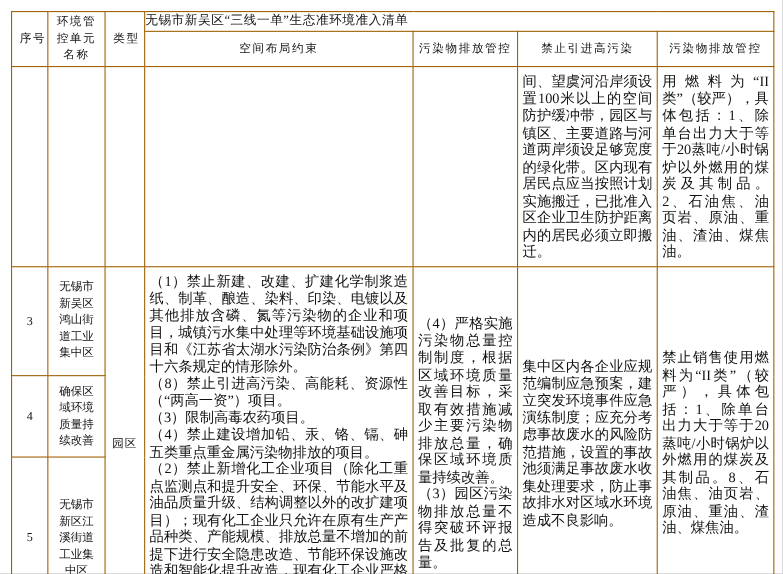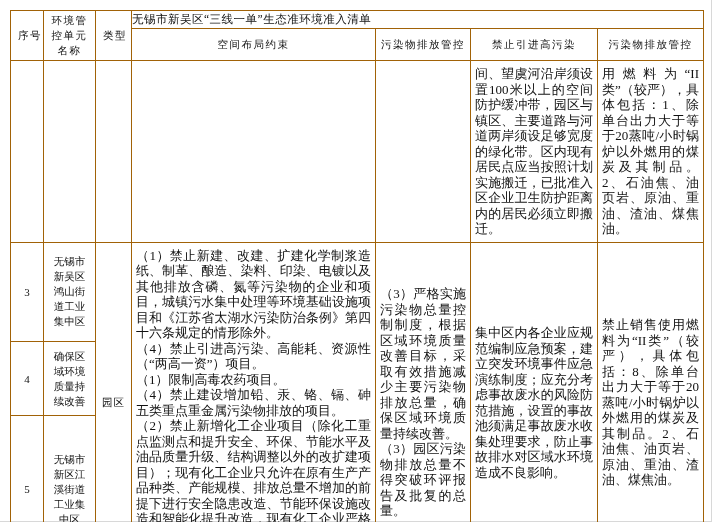--- a/index.html
+++ b/index.html
@@ -145,34 +145,34 @@
     </tr>
 
     <tr class="r-3">
       <td class="num">3</td>
       <td class="name">
         <span class="narrow">无锡市新吴区鸿山街道工业集中区</span>
       </td>
       <td rowspan="3" class="type">园区</td>
       <td rowspan="3" class="txt top">
         <div class="para">（1）禁止新建、改建、扩建化学制浆造纸、制革、酿造、染料、印染、电镀以及其他排放含磷、氮等污染物的企业和项目，城镇污水集中处理等环境基础设施项目和《江苏省太湖水污染防治条例》第四十六条规定的情形除外。</div>
-        <div class="para">（4）禁止引进高污染、高能耗、资源性（“两高一资”）项目。</div>
-        <div class="para">（1）限制高毒农药项目。</div>
+        <div class="para">（8）禁止引进高污染、高能耗、资源性（“两高一资”）项目。</div>
+        <div class="para">（3）限制高毒农药项目。</div>
         <div class="para">（4）禁止建设增加铅、汞、铬、镉、砷五类重点重金属污染物排放的项目。</div>
         <div class="para">（2）禁止新增化工企业项目（除化工重点监测点和提升安全、环保、节能水平及油品质量升级、结构调整以外的改扩建项目）；现有化工企业只允许在原有生产产品种类、产能规模、排放总量不增加的前提下进行安全隐患改造、节能环保设施改造和智能化提升改造，现有化工企业严格按照《省政府办公厅关于开展全省化工企业“四个一批”专项</div>
       </td>
       <td rowspan="3" class="txt">
-        <div class="para">（3）严格实施污染物总量控制制度，根据区域环境质量改善目标，采取有效措施减少主要污染物排放总量，确保区域环境质量持续改善。</div>
+        <div class="para">（4）严格实施污染物总量控制制度，根据区域环境质量改善目标，采取有效措施减少主要污染物排放总量，确保区域环境质量持续改善。</div>
         <div class="para">（3）园区污染物排放总量不得突破环评报告及批复的总量。</div>
       </td>
       <td rowspan="3" class="txt">
         <div class="para">集中区内各企业应规范编制应急预案，建立突发环境事件应急演练制度；应充分考虑事故废水的风险防范措施，设置的事故池须满足事故废水收集处理要求，防止事故排水对区域水环境造成不良影响。</div>
       </td>
       <td rowspan="3" class="txt">
-        <div class="para">禁止销售使用燃料为“II类”（较严），具体包括：8、除单台出力大于等于20蒸吨/小时锅炉以外燃用的煤炭及其制品。2、石油焦、油页岩、原油、重油、渣油、煤焦油。</div>
+        <div class="para">禁止销售使用燃料为“II类”（较严），具体包括：1、除单台出力大于等于20蒸吨/小时锅炉以外燃用的煤炭及其制品。8、石油焦、油页岩、原油、重油、渣油、煤焦油。</div>
       </td>
     </tr>
 
     <tr class="r-4">
       <td class="num">4</td>
       <td class="name">
         <span class="narrow">确保区域环境质量持续改善</span>
       </td>
     </tr>
 

